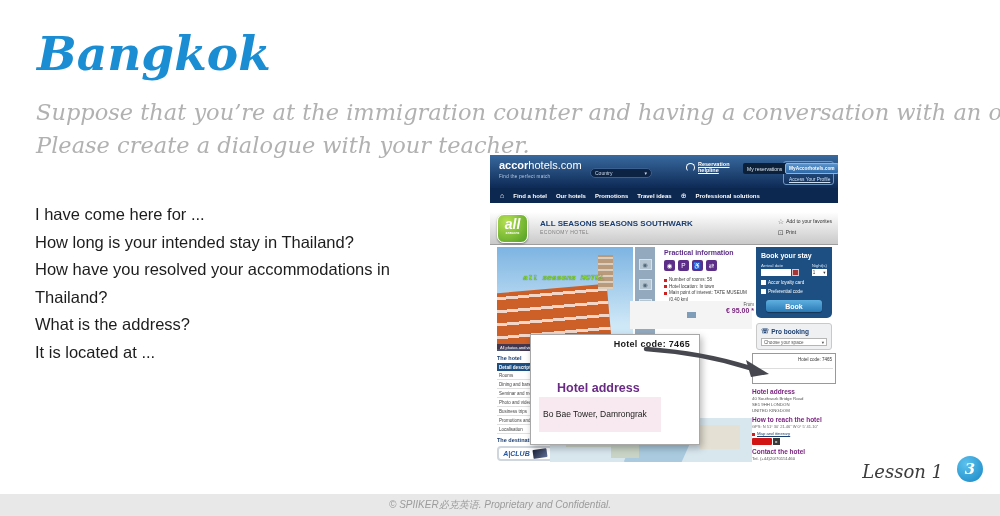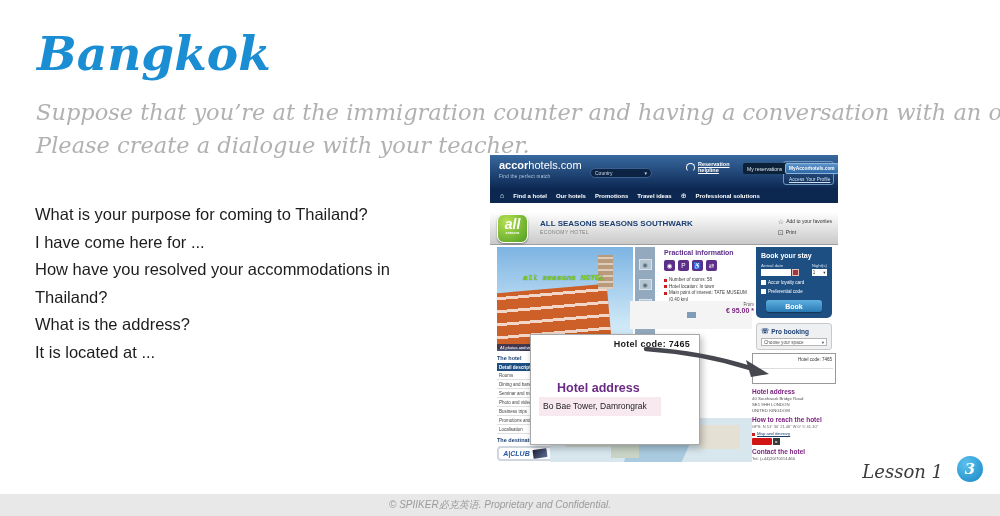--- a/index.html
+++ b/index.html
@@ -138,38 +138,38 @@
   .river{position:absolute;left:42%;top:-20%;width:26%;height:150%;background:#a9cadf;transform:rotate(24deg);}
   .blk1{position:absolute;left:8%;top:20%;width:22%;height:45%;background:#cfd8cc;}
   .blk2{position:absolute;left:74%;top:15%;width:20%;height:55%;background:#e4e0d3;}
   .blk3{position:absolute;left:30%;top:55%;width:14%;height:35%;background:#c9d4c6;}
 
   .popup{position:absolute;left:40px;top:179px;width:170px;height:111px;background:#fff;
       border:1px solid #a8a8a8;box-shadow:2px 3px 7px rgba(0,0,0,.28);z-index:5;}
   .pp-code{position:absolute;right:9px;top:4px;font-size:9px;font-weight:bold;color:#1a1a1a;letter-spacing:.3px;white-space:nowrap;}
   .pp-title{position:absolute;left:26px;top:46px;font-size:12.5px;font-weight:bold;color:#6a2b85;white-space:nowrap;}
   .pp-addr{position:absolute;left:8px;top:62px;width:122px;background:#f7e9ef;font-size:8.5px;color:#222;
-      line-height:15px;padding:2px 4px;}
+      line-height:15px;padding:10px 4px;}
   .arrow-svg{position:absolute;left:150px;top:186px;width:135px;height:48px;z-index:6;pointer-events:none;}
 </style>
 </head>
 <body>
 
 <div class="slide">
 
   <div class="title">Bangkok</div>
 
   <div class="subtitle">
     <div>Suppose that you’re at the immigration counter and having a conversation with an officer.</div>
     <div>Please create a dialogue with your teacher.</div>
   </div>
 
   <div class="questions">
-    <div>What is your purpose for coming to Thailand?</div>
     <div>I have come here for ...</div>
+    <div>How long is your intended stay in Thailand?</div>
     <div>How have you resolved your accommodations in Thailand?</div>
     <div>What is the address?</div>
     <div>It is located at ...</div>
   </div>
 
   <div class="site">
 
     <div class="sh">
       <div class="sh-logo">
         <span class="b">accor</span><span>hotels.com</span>

